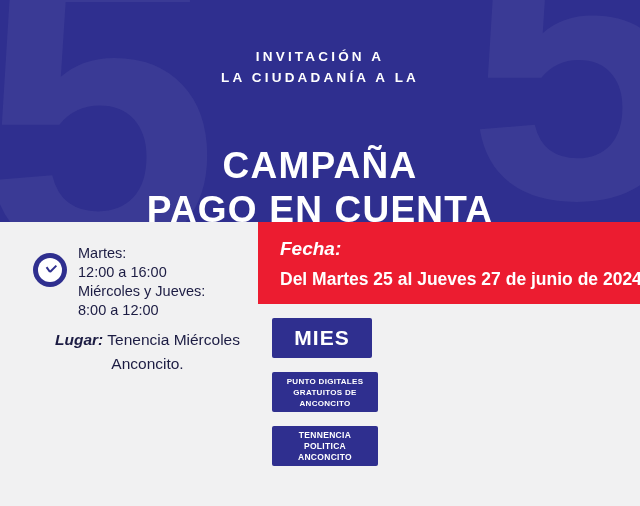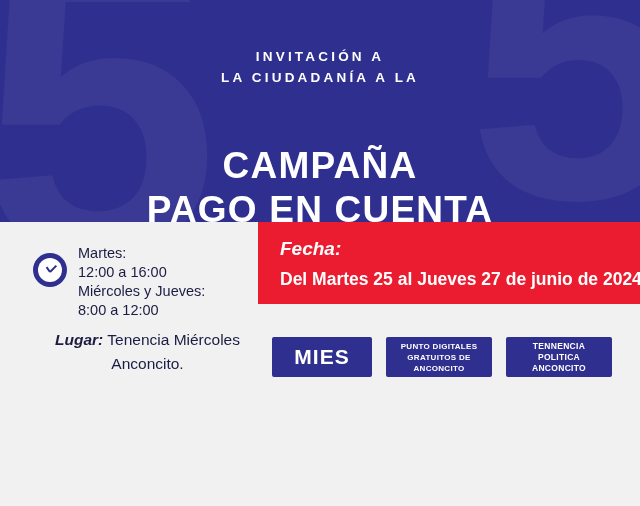--- a/index.html
+++ b/index.html
@@ -140,23 +140,24 @@
     text-align: center;
   }
   .place .lbl {
     font-weight: bold;
     font-style: italic;
   }
 
   
   .chips {
     position: absolute;
-    left: 272px; top: 337px;
+    left: 272px; top: 318px;
     display: flex;
     gap: 14px;
+    flex-direction: column;
   }
   .chip {
     background: #2f2f8f;
     color: #ffffff;
     border-radius: 2px;
     display: flex;
     align-items: center;
     justify-content: center;
     text-align: center;
     font-weight: bold;

